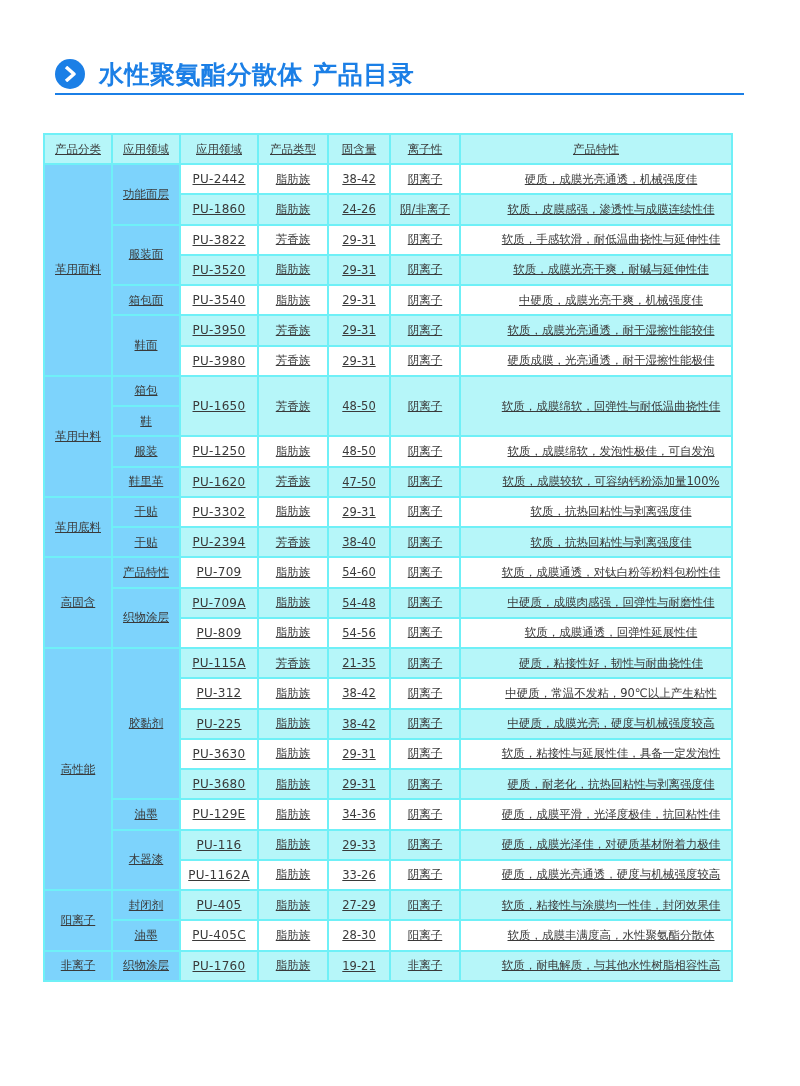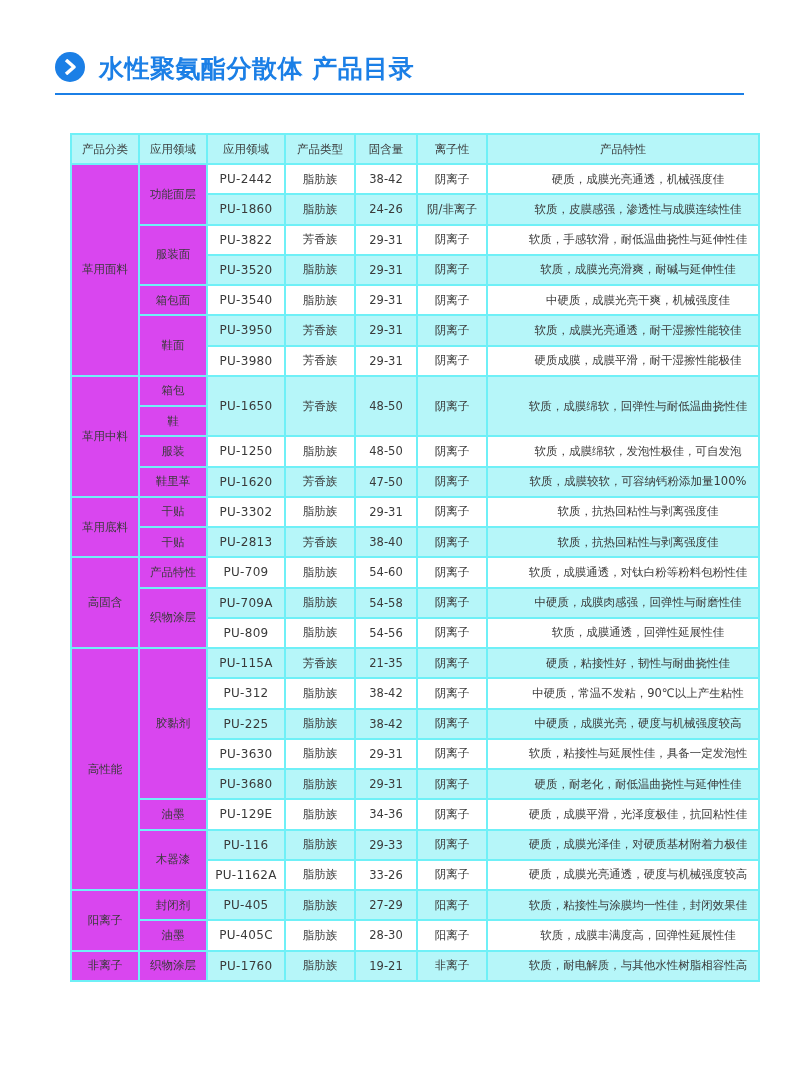--- a/index.html
+++ b/index.html
@@ -1,29 +1,29 @@
 <!DOCTYPE html>
 <html><head>
 <meta charset="utf-8">
 <style>
   html, body { margin: 0; padding: 0; background: #ffffff; }
   body { width: 800px; height: 1086px; position: relative; overflow: hidden;
          font-family: "DejaVu Sans", "Liberation Sans", sans-serif; }
-  .title-bar { position: absolute; left: 55px; top: 52px; height: 44px; display: flex; }
+  .title-bar { position: absolute; left: 55px; top: 52px; height: 44px; display: flex; align-items: center; }
   .title-icon { width: 30px; height: 30px; border-radius: 50%; background: #1b7fe6; display: flex;
                 align-items: center; justify-content: center; margin-right: 14px; }
   .title-text { font-size: 25px; font-weight: bold; color: #1b7fe6; letter-spacing: 0.5px; }
   .title-rule { position: absolute; left: 55px; top: 93px; width: 689px; height: 2px; background: #1b7fe6; }
 
-  table.catalog { position: absolute; left: 70px; top: 133px; width: 688px; border-collapse: collapse;
-                  table-layout: fixed; font-size: 11.5px; color: #3a3a3a; }
+  table.catalog { position: absolute; left: 43px; top: 133px; width: 688px; border-collapse: collapse;
+                  table-layout: fixed; font-size: 11.5px; color: #3a3a3a; text-decoration: underline; }
   table.catalog td, table.catalog th { border: 2px solid #6ff0f7; text-align: center; padding: 0; height: 28.25px;
                                        font-weight: normal; }
   table.catalog th { background: #b6f6f9; height: 28px; color: #3a3a3a; }
-  .cat, .app { background: #d946ef; }
+  .cat, .app { background: #7dd3fc; }
   tr.w td.d { background: #ffffff; }
   tr.c td.d { background: #b6f6f9; }
   td.feat { text-align: left; padding-left: 30px !important; }
   .model { font-size: 12px; letter-spacing: 0.3px; }
 </style>
 </head>
 <body>
 
 <div class="title-bar">
   <span class="title-icon">
@@ -80,21 +80,21 @@
       <td class="d">芳香族</td>
       <td class="d">29-31</td>
       <td class="d">阴离子</td>
       <td class="d feat">软质，手感软滑，耐低温曲挠性与延伸性佳</td>
     </tr>
     <tr class="c">
       <td class="d model">PU-3520</td>
       <td class="d">脂肪族</td>
       <td class="d">29-31</td>
       <td class="d">阴离子</td>
-      <td class="d feat">软质，成膜光亮滑爽，耐碱与延伸性佳</td>
+      <td class="d feat">软质，成膜光亮干爽，耐碱与延伸性佳</td>
     </tr>
     <tr class="w">
       <td class="app">箱包面</td>
       <td class="d model">PU-3540</td>
       <td class="d">脂肪族</td>
       <td class="d">29-31</td>
       <td class="d">阴离子</td>
       <td class="d feat">中硬质，成膜光亮干爽，机械强度佳</td>
     </tr>
     <tr class="c">
@@ -103,21 +103,21 @@
       <td class="d">芳香族</td>
       <td class="d">29-31</td>
       <td class="d">阴离子</td>
       <td class="d feat">软质，成膜光亮通透，耐干湿擦性能较佳</td>
     </tr>
     <tr class="w">
       <td class="d model">PU-3980</td>
       <td class="d">芳香族</td>
       <td class="d">29-31</td>
       <td class="d">阴离子</td>
-      <td class="d feat">硬质成膜，成膜平滑，耐干湿擦性能极佳</td>
+      <td class="d feat">硬质成膜，光亮通透，耐干湿擦性能极佳</td>
     </tr>
 
     <tr class="c">
       <td class="cat" rowspan="4">革用中料</td>
       <td class="app">箱包</td>
       <td class="d model" rowspan="2">PU-1650</td>
       <td class="d" rowspan="2">芳香族</td>
       <td class="d" rowspan="2">48-50</td>
       <td class="d" rowspan="2">阴离子</td>
       <td class="d feat" rowspan="2">软质，成膜绵软，回弹性与耐低温曲挠性佳</td>
@@ -146,41 +146,41 @@
       <td class="cat" rowspan="2">革用底料</td>
       <td class="app">干贴</td>
       <td class="d model">PU-3302</td>
       <td class="d">脂肪族</td>
       <td class="d">29-31</td>
       <td class="d">阴离子</td>
       <td class="d feat">软质，抗热回粘性与剥离强度佳</td>
     </tr>
     <tr class="c">
       <td class="app">干贴</td>
-      <td class="d model">PU-2813</td>
+      <td class="d model">PU-2394</td>
       <td class="d">芳香族</td>
       <td class="d">38-40</td>
       <td class="d">阴离子</td>
       <td class="d feat">软质，抗热回粘性与剥离强度佳</td>
     </tr>
 
     <tr class="w">
       <td class="cat" rowspan="3">高固含</td>
       <td class="app">产品特性</td>
       <td class="d model">PU-709</td>
       <td class="d">脂肪族</td>
       <td class="d">54-60</td>
       <td class="d">阴离子</td>
       <td class="d feat">软质，成膜通透，对钛白粉等粉料包粉性佳</td>
     </tr>
     <tr class="c">
       <td class="app" rowspan="2">织物涂层</td>
       <td class="d model">PU-709A</td>
       <td class="d">脂肪族</td>
-      <td class="d">54-58</td>
+      <td class="d">54-48</td>
       <td class="d">阴离子</td>
       <td class="d feat">中硬质，成膜肉感强，回弹性与耐磨性佳</td>
     </tr>
     <tr class="w">
       <td class="d model">PU-809</td>
       <td class="d">脂肪族</td>
       <td class="d">54-56</td>
       <td class="d">阴离子</td>
       <td class="d feat">软质，成膜通透，回弹性延展性佳</td>
     </tr>
@@ -213,21 +213,21 @@
       <td class="d">脂肪族</td>
       <td class="d">29-31</td>
       <td class="d">阴离子</td>
       <td class="d feat">软质，粘接性与延展性佳，具备一定发泡性</td>
     </tr>
     <tr class="c">
       <td class="d model">PU-3680</td>
       <td class="d">脂肪族</td>
       <td class="d">29-31</td>
       <td class="d">阴离子</td>
-      <td class="d feat">硬质，耐老化，耐低温曲挠性与延伸性佳</td>
+      <td class="d feat">硬质，耐老化，抗热回粘性与剥离强度佳</td>
     </tr>
     <tr class="w">
       <td class="app">油墨</td>
       <td class="d model">PU-129E</td>
       <td class="d">脂肪族</td>
       <td class="d">34-36</td>
       <td class="d">阴离子</td>
       <td class="d feat">硬质，成膜平滑，光泽度极佳，抗回粘性佳</td>
     </tr>
     <tr class="c">
@@ -254,21 +254,21 @@
       <td class="d">27-29</td>
       <td class="d">阳离子</td>
       <td class="d feat">软质，粘接性与涂膜均一性佳，封闭效果佳</td>
     </tr>
     <tr class="w">
       <td class="app">油墨</td>
       <td class="d model">PU-405C</td>
       <td class="d">脂肪族</td>
       <td class="d">28-30</td>
       <td class="d">阳离子</td>
-      <td class="d feat">软质，成膜丰满度高，回弹性延展性佳</td>
+      <td class="d feat">软质，成膜丰满度高，水性聚氨酯分散体</td>
     </tr>
 
     <tr class="c">
       <td class="cat">非离子</td>
       <td class="app">织物涂层</td>
       <td class="d model">PU-1760</td>
       <td class="d">脂肪族</td>
       <td class="d">19-21</td>
       <td class="d">非离子</td>
       <td class="d feat">软质，耐电解质，与其他水性树脂相容性高</td>

